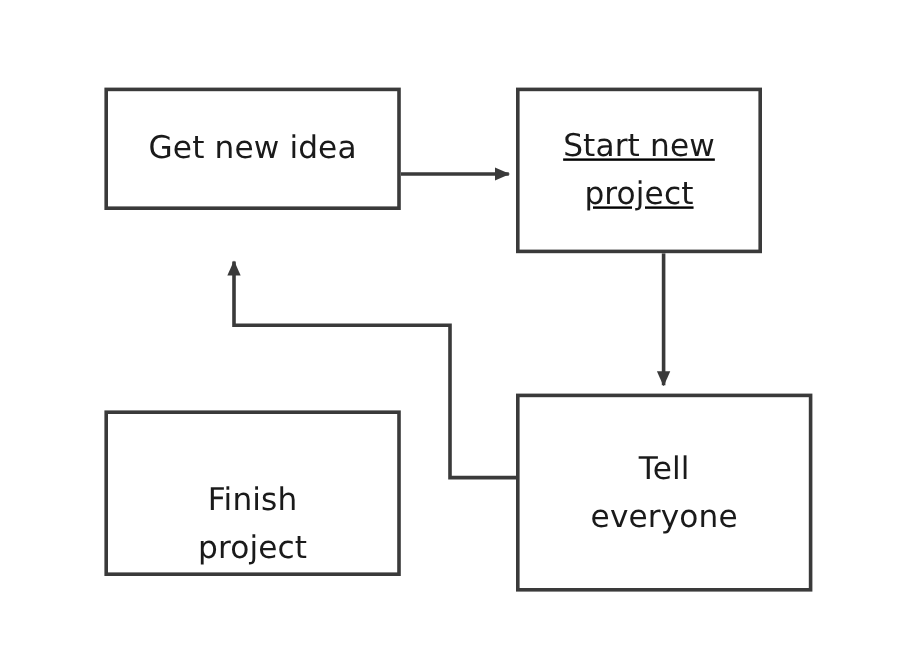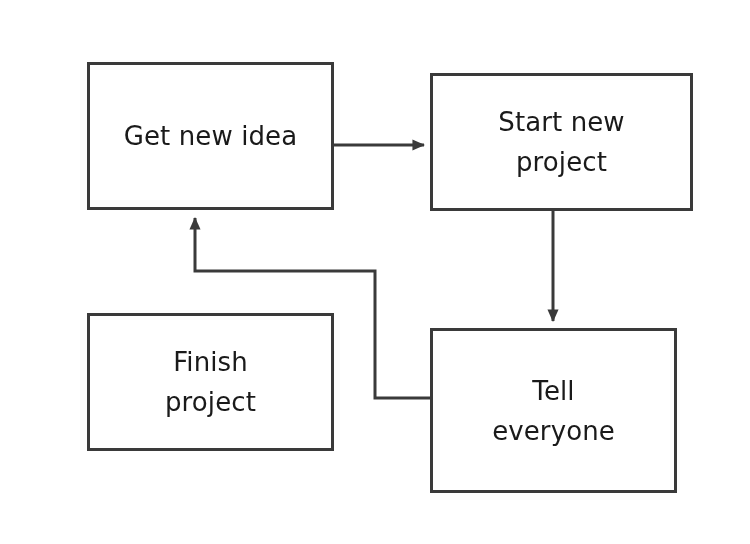--- a/index.html
+++ b/index.html
@@ -36,23 +36,23 @@
     z-index: 2;
   }
   .node-label {
     color: #1a1a1a;
     font-size: 26px;
     line-height: 40px;
     text-align: center;
     white-space: pre-line;
     letter-spacing: 0.1px;
   }
-  #node-get-new-idea   { left: 87px;  top: 62px;  width: 247px; height: 148px; }
-  #node-start-new-project { left: 430px; top: 73px;  width: 263px; height: 138px; }
-  #node-finish-project { left: 87px;  top: 313px; width: 247px; height: 138px; }
+  #node-get-new-idea   { left: 87px;  top: 73px;  width: 247px; height: 102px; }
+  #node-start-new-project { left: 430px; top: 73px;  width: 205px; height: 138px; text-decoration: underline; }
+  #node-finish-project { left: 87px;  top: 342px; width: 247px; height: 138px; align-items: flex-end; }
   #node-tell-everyone  { left: 430px; top: 328px; width: 247px; height: 165px; }
 </style>
 </head>
 <body>
 
 <div id="canvas">
 
   <svg id="edge-layer" viewBox="0 0 750 544" xmlns="http://www.w3.org/2000/svg">
     <defs>
       <marker id="arrow-head" viewBox="0 0 10 10" refX="9.2" refY="5" markerWidth="4.2" markerHeight="4.2" orient="auto-start-reverse">

